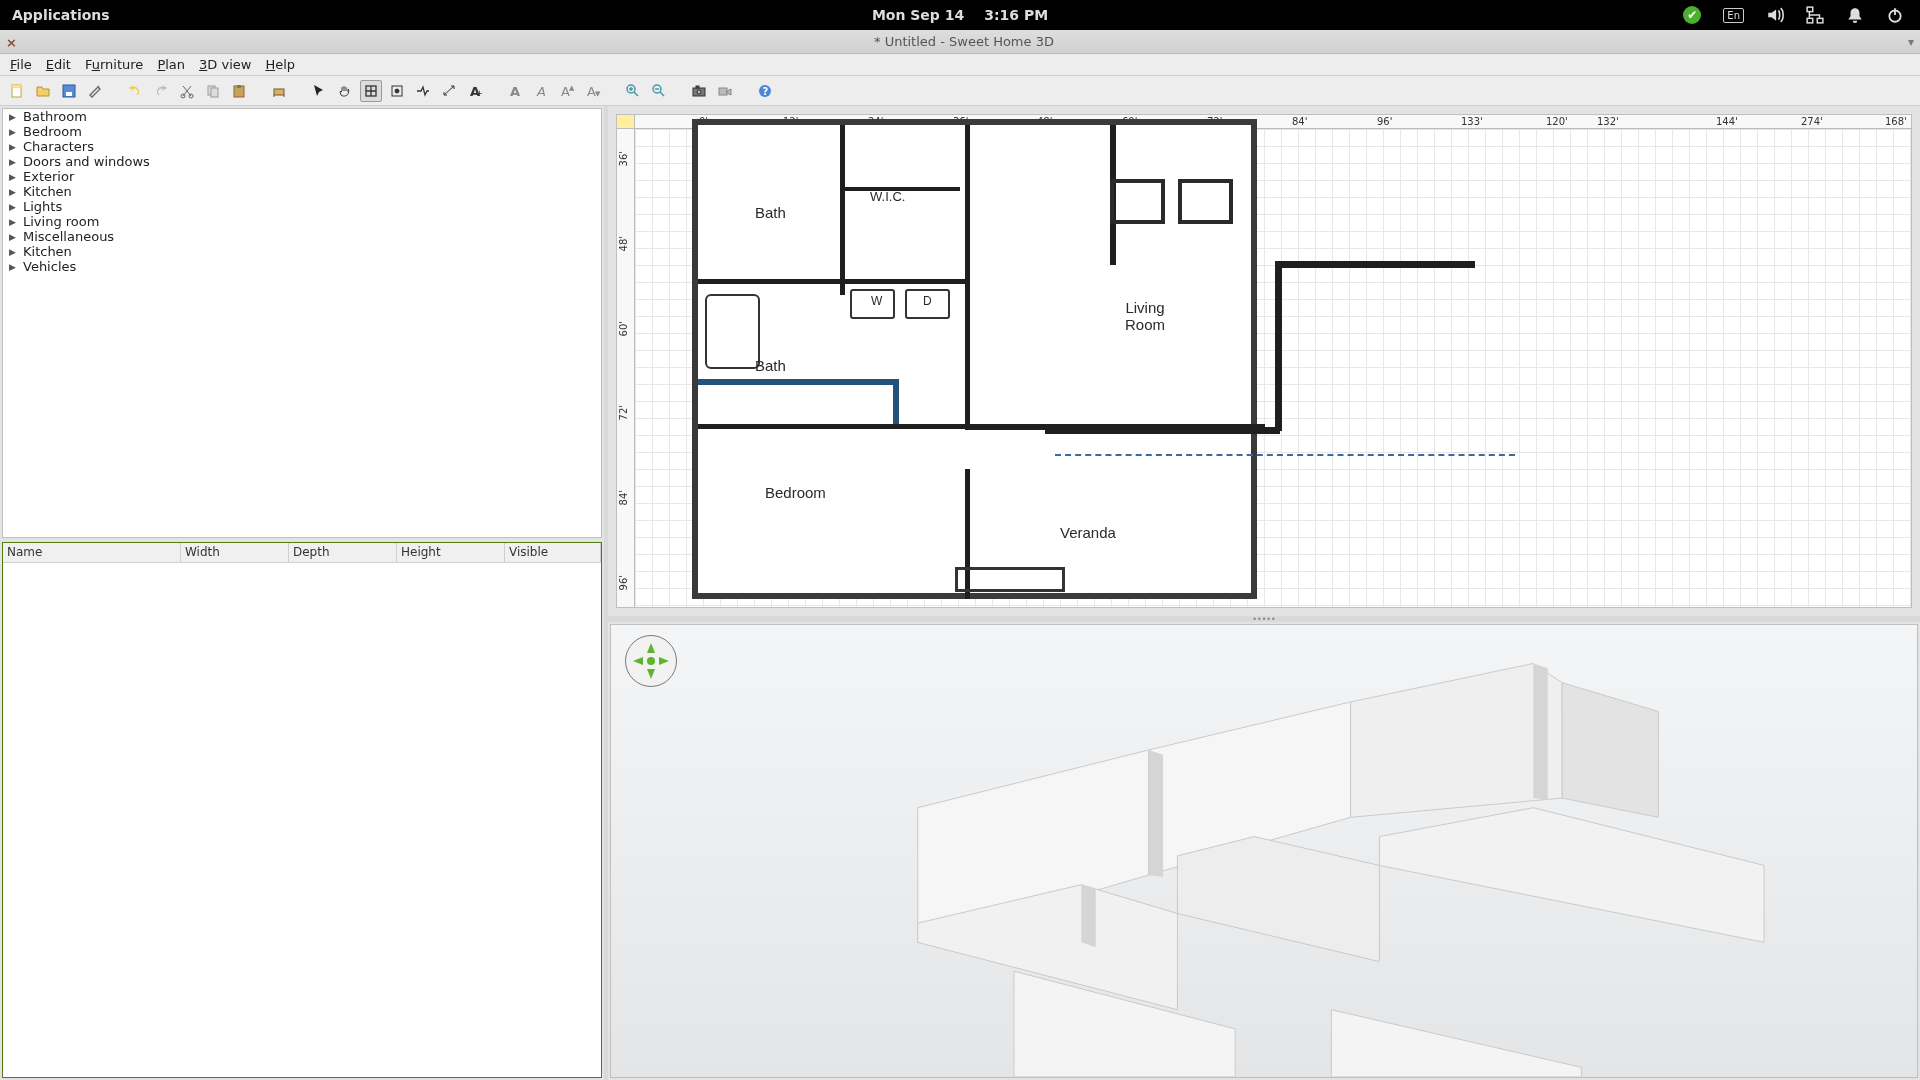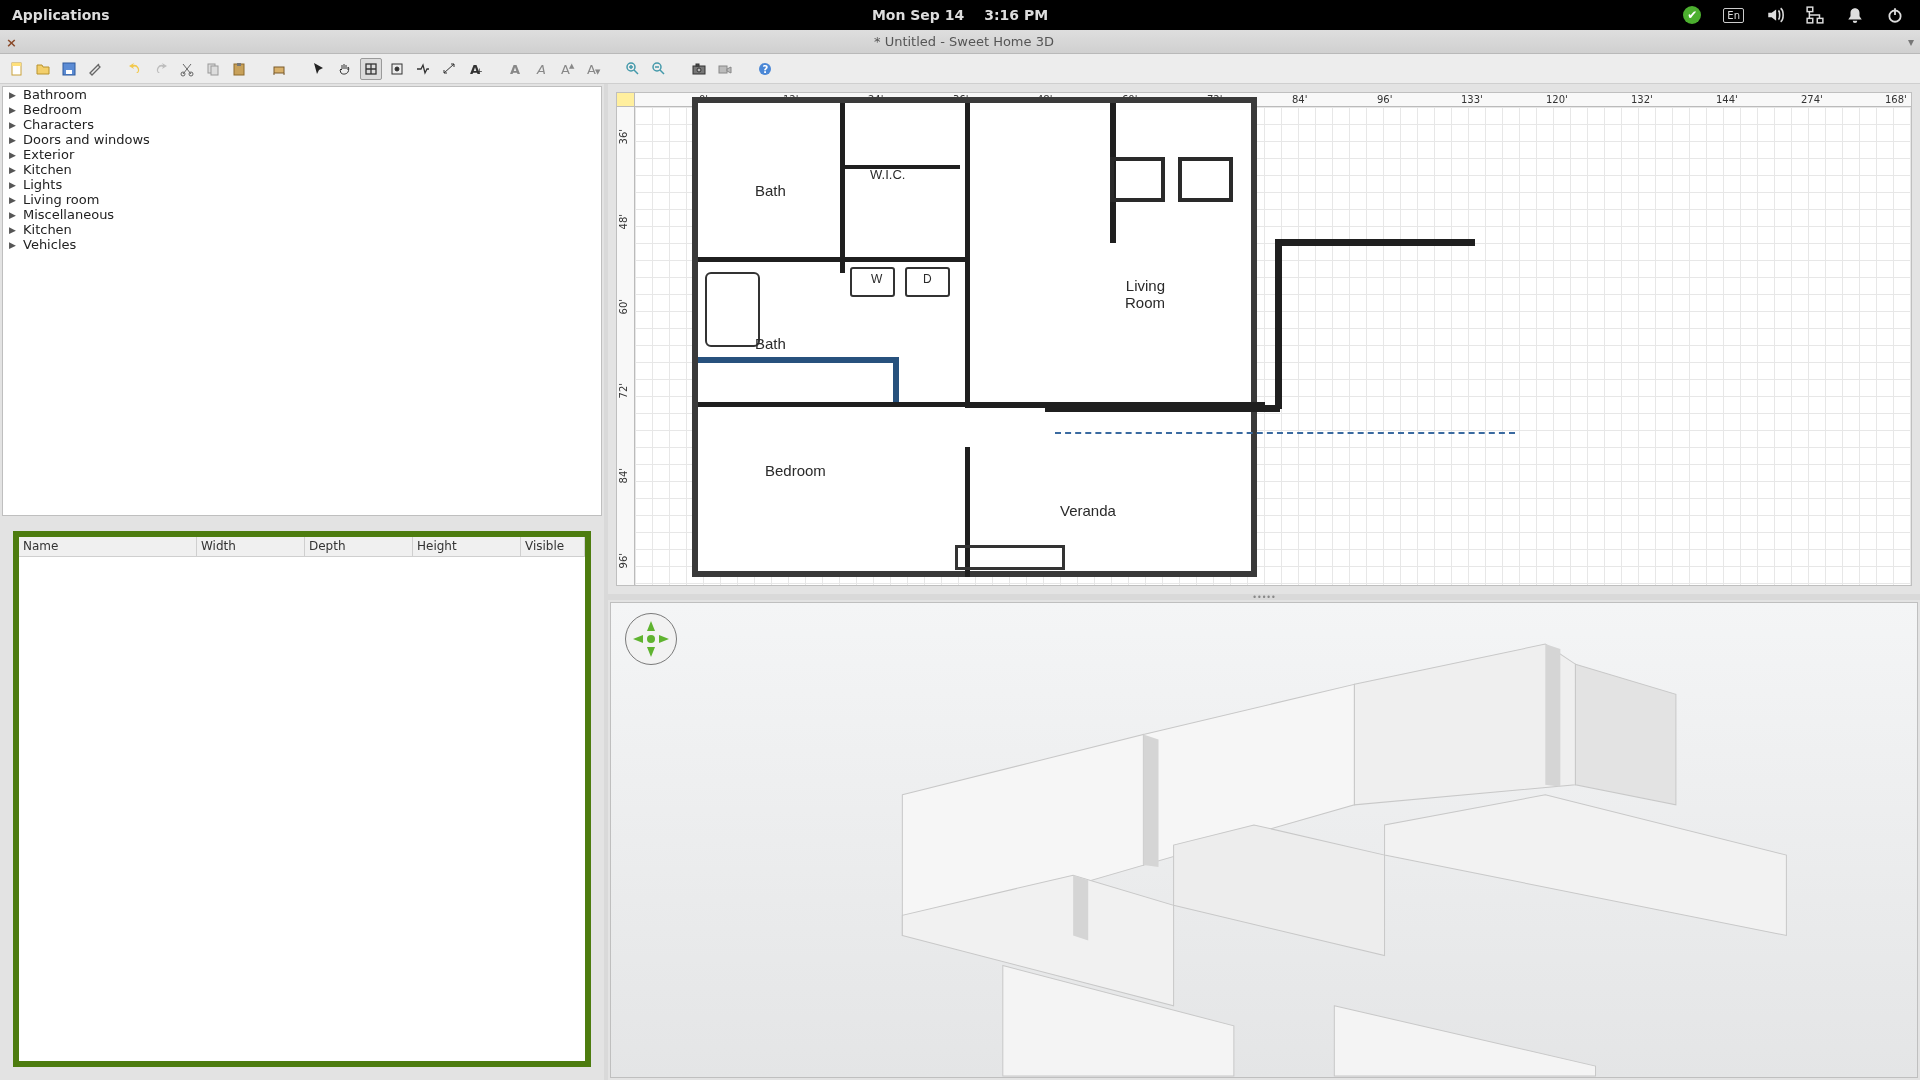--- a/index.html
+++ b/index.html
@@ -27,21 +27,21 @@
 .tb{width:22px;height:22px;display:flex;align-items:center;justify-content:center;border:1px solid transparent;border-radius:2px;cursor:pointer}
 .tb.active{border:1px solid #9a9a9a;background:#dcdcdc}
 .tb svg{width:16px;height:16px}
 .tsep{width:10px}
 
 #work{flex:1;display:flex;min-height:0}
 #leftcol{width:608px;display:flex;flex-direction:column;border-right:4px solid #d9d9d9}
 #catalog{flex:0 0 430px;background:#fff;border:1px solid #bfbfbf;margin:2px;overflow:auto;font-size:13px;color:#222}
 #catalog .row{display:flex;align-items:center;height:15px;padding-left:6px;cursor:default}
 #catalog .tri{width:10px;color:#555;font-size:9px;margin-right:4px}
-#furnTable{flex:1;background:#fff;border:6px solid #4d7c0f;margin:13px;font-size:13px}
+#furnTable{flex:1;background:#fff;border:1px solid #4d7c0f;margin:2px;font-size:13px}
 #furnTable .hdr{display:flex;background:#f0f0f0;border-bottom:1px solid #cfcfcf;height:20px}
 #furnTable .hdr div{border-right:1px solid #cfcfcf;padding:2px 4px;color:#333;font-size:12px}
 
 #rightcol{flex:1;display:flex;flex-direction:column;min-width:0}
 #planwrap{flex:0 0 494px;position:relative;background:#fff;border:1px solid #bfbfbf;margin:8px;overflow:hidden}
 #rulerH{position:absolute;left:18px;top:0;right:0;height:14px;background:#f8f8f8;border-bottom:1px solid #bbb;font-size:10px;color:#333}
 #rulerV{position:absolute;left:0;top:14px;width:18px;bottom:0;background:#f8f8f8;border-right:1px solid #bbb;font-size:10px;color:#333}
 .rt{position:absolute;top:1px}
 .rv{position:absolute;left:1px;writing-mode:vertical-rl;transform:rotate(180deg)}
 #planCanvas{position:absolute;left:18px;top:14px;right:0;bottom:0;background:#fff}
@@ -104,20 +104,28 @@
   </div>
 </div>
 
 <div id="win">
   <div id="titlebar">
     <span class="close">×</span>
     <span class="title">* Untitled - Sweet Home 3D</span>
     <span class="max">▾</span>
   </div>
 
+  <div id="menubar">
+    <span><u>F</u>ile</span>
+    <span><u>E</u>dit</span>
+    <span>F<u>u</u>rniture</span>
+    <span><u>P</u>lan</span>
+    <span><u>3</u>D view</span>
+    <span><u>H</u>elp</span>
+  </div>
 
   <div id="toolbar">
     <div class="tb">
         <svg viewBox="0 0 16 16">
           <rect x="3" y="2" width="9" height="12" fill="#fff" stroke="#caa23a"></rect>
           <rect x="3" y="2" width="9" height="3" fill="#ffe07a"></rect>
         </svg>
       </div>
     <div class="tb">
         <svg viewBox="0 0 16 16">
@@ -339,21 +347,21 @@
           <span class="rt" style="left:148px">12'</span>
           <span class="rt" style="left:233px">24'</span>
           <span class="rt" style="left:318px">36'</span>
           <span class="rt" style="left:402px">48'</span>
           <span class="rt" style="left:487px">60'</span>
           <span class="rt" style="left:572px">72'</span>
           <span class="rt" style="left:657px">84'</span>
           <span class="rt" style="left:742px">96'</span>
           <span class="rt" style="left:826px">133'</span>
           <span class="rt" style="left:911px">120'</span>
-          <span class="rt" style="left:996px">132'</span>
+          <span class="rt" style="left:962px">132'</span>
           <span class="rt" style="left:1081px">144'</span>
           <span class="rt" style="left:1166px">274'</span>
           <span class="rt" style="left:1250px">168'</span>
 
         </div>
         <div id="rulerV">
           <span class="rv" style="top:22px">36'</span>
           <span class="rv" style="top:107px">48'</span>
           <span class="rv" style="top:192px">60'</span>
           <span class="rv" style="top:276px">72'</span>
@@ -384,21 +392,21 @@
           <div class="selLine" style="left:420px;top:325px;width:460px"></div>
 
           <div style="position:absolute;left:215px;top:160px;width:45px;height:30px;border:2px solid #333;border-radius:3px"></div>
           <div style="position:absolute;left:270px;top:160px;width:45px;height:30px;border:2px solid #333;border-radius:3px"></div>
           <div style="position:absolute;left:70px;top:165px;width:55px;height:75px;border:2px solid #333;border-radius:6px"></div>
           <div style="position:absolute;left:320px;top:438px;width:110px;height:25px;border:3px solid #333"></div>
 
           <div class="roomLbl" style="left:120px;top:75px">Bath</div>
           <div class="roomLbl" style="left:235px;top:60px;font-size:13px">W.I.C.</div>
           <div class="roomLbl" style="left:120px;top:228px">Bath</div>
-          <div class="roomLbl" style="left:490px;top:170px;white-space:pre;text-align:right">Living
+          <div class="roomLbl" style="left:490px;top:170px;white-space:pre;text-align:center">Living
 Room</div>
           <div class="roomLbl" style="left:130px;top:355px">Bedroom</div>
           <div class="roomLbl" style="left:425px;top:395px">Veranda</div>
           <div class="roomLbl" style="left:236px;top:165px;font-size:12px">W</div>
           <div class="roomLbl" style="left:288px;top:165px;font-size:12px">D</div>
         </div>
       </div>
 
       <div id="splitGrip">•••••</div>
 

